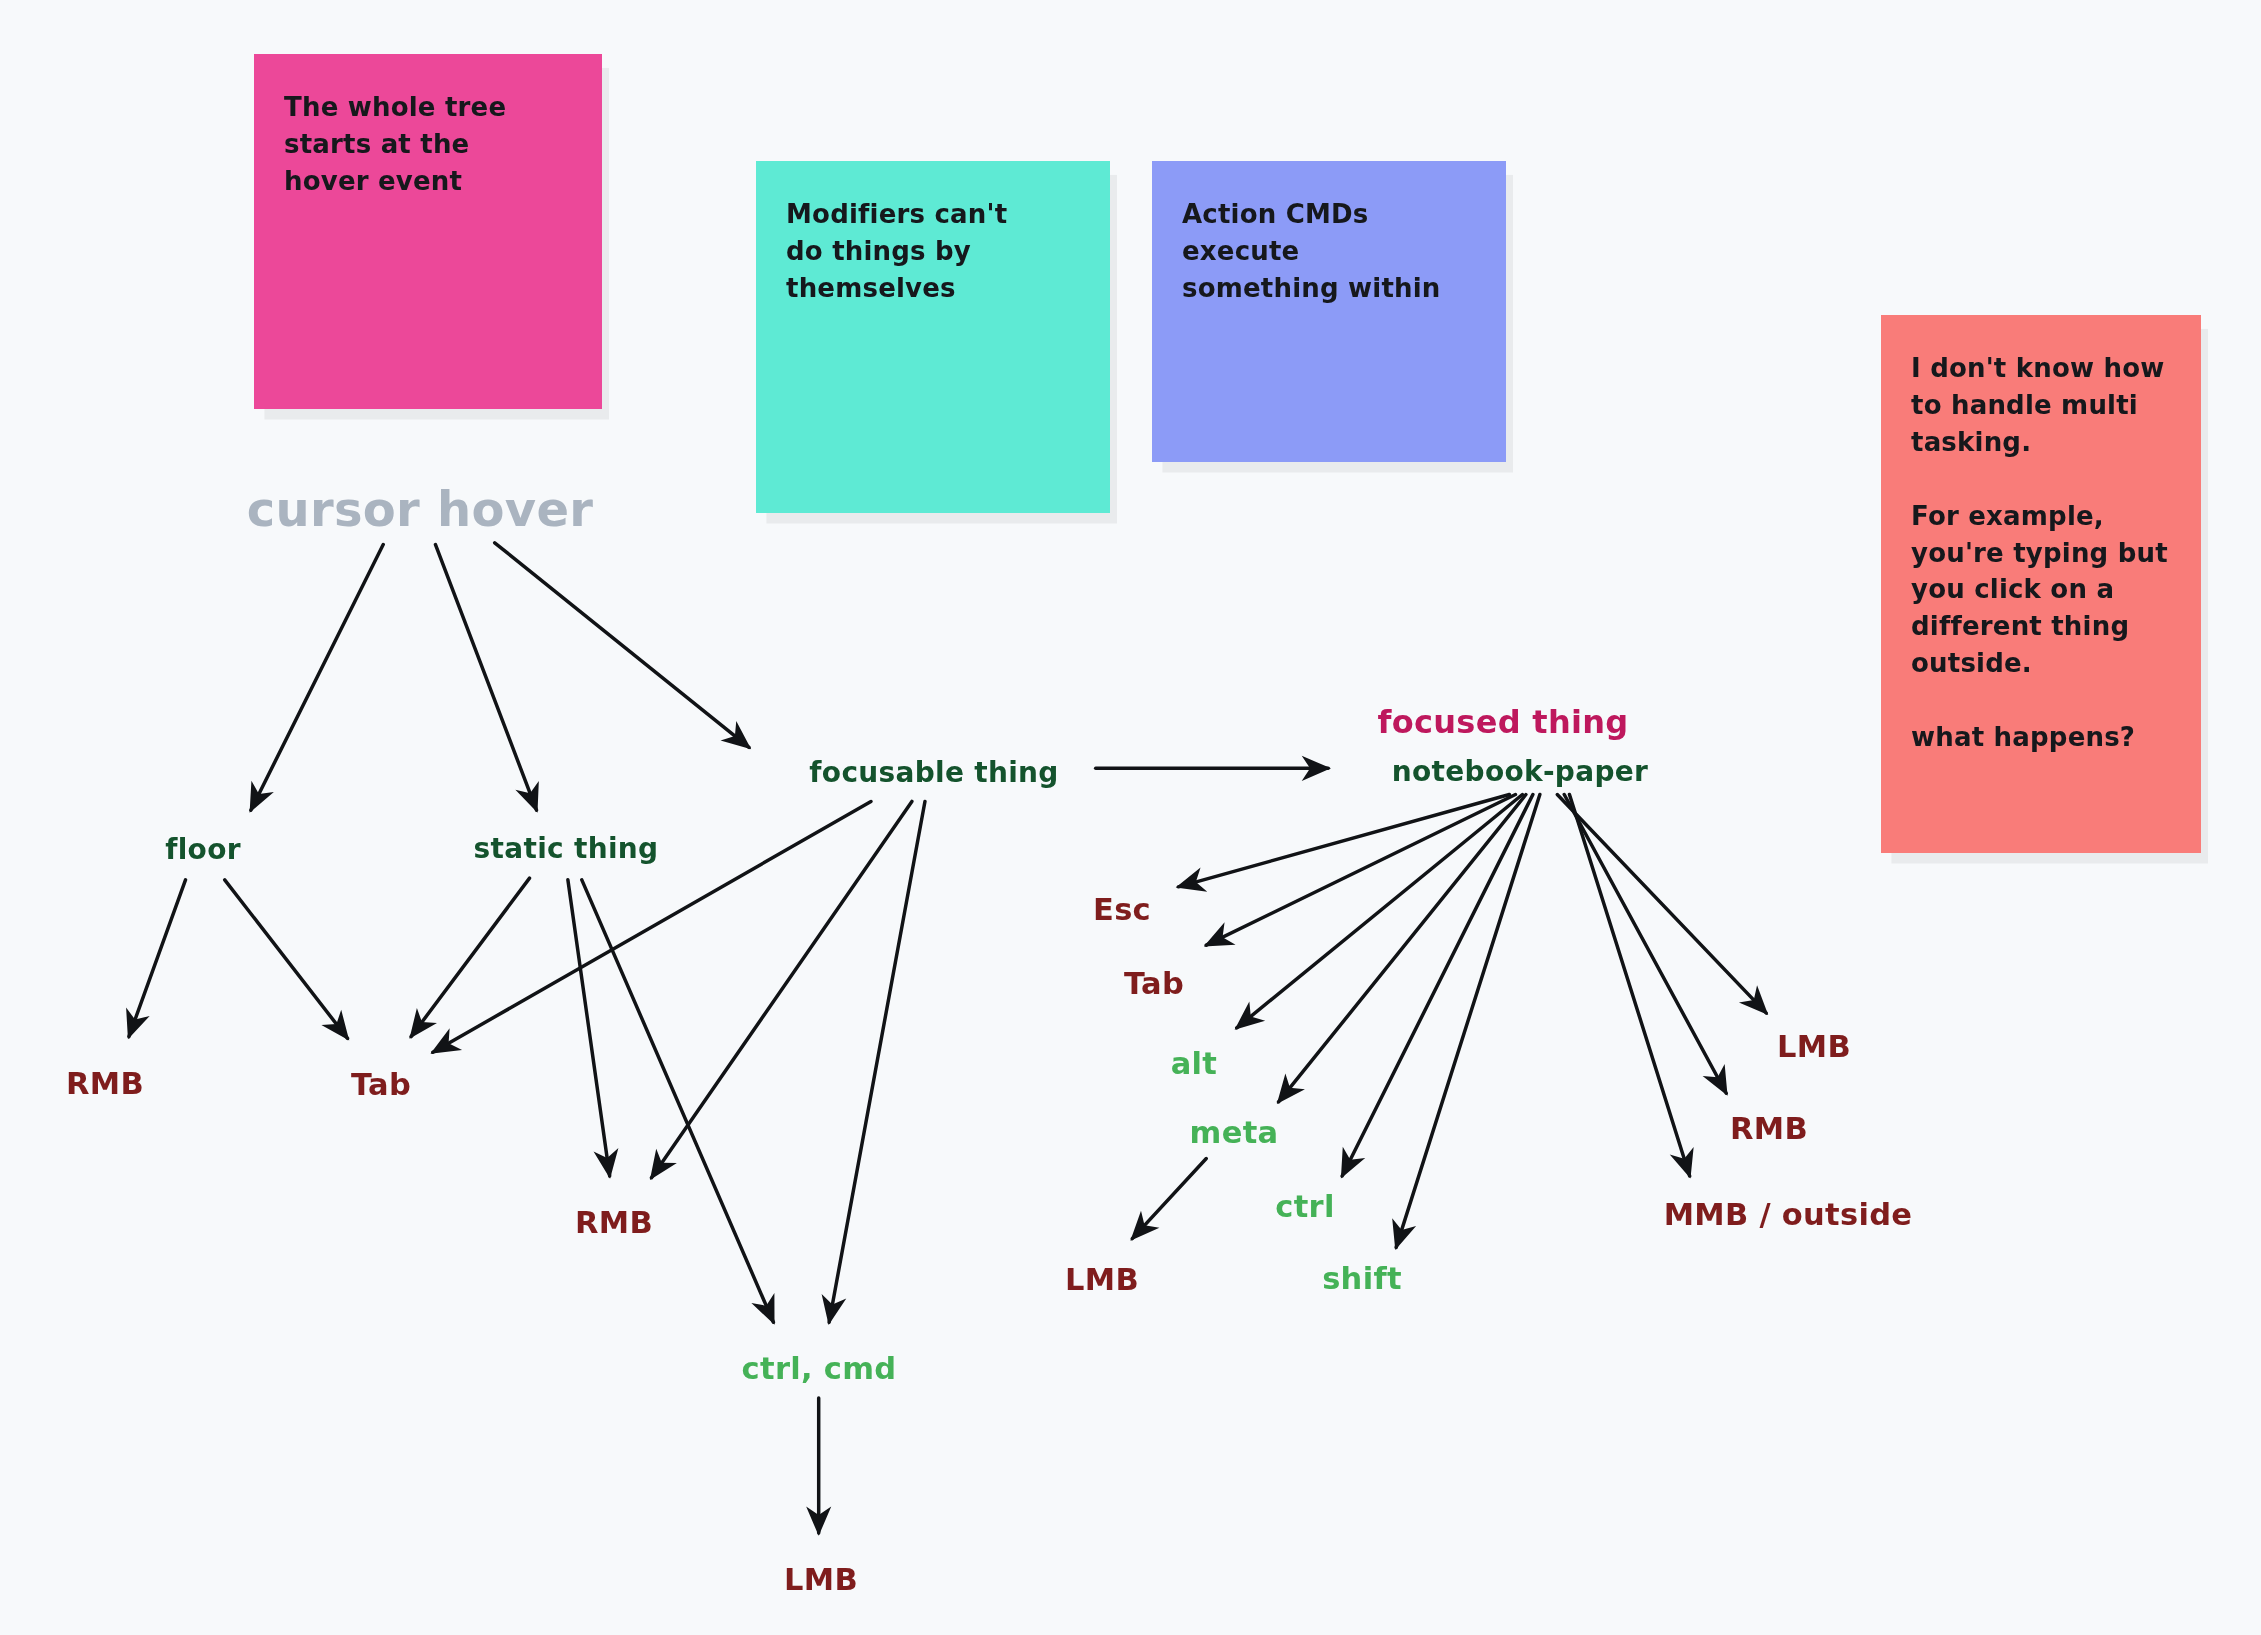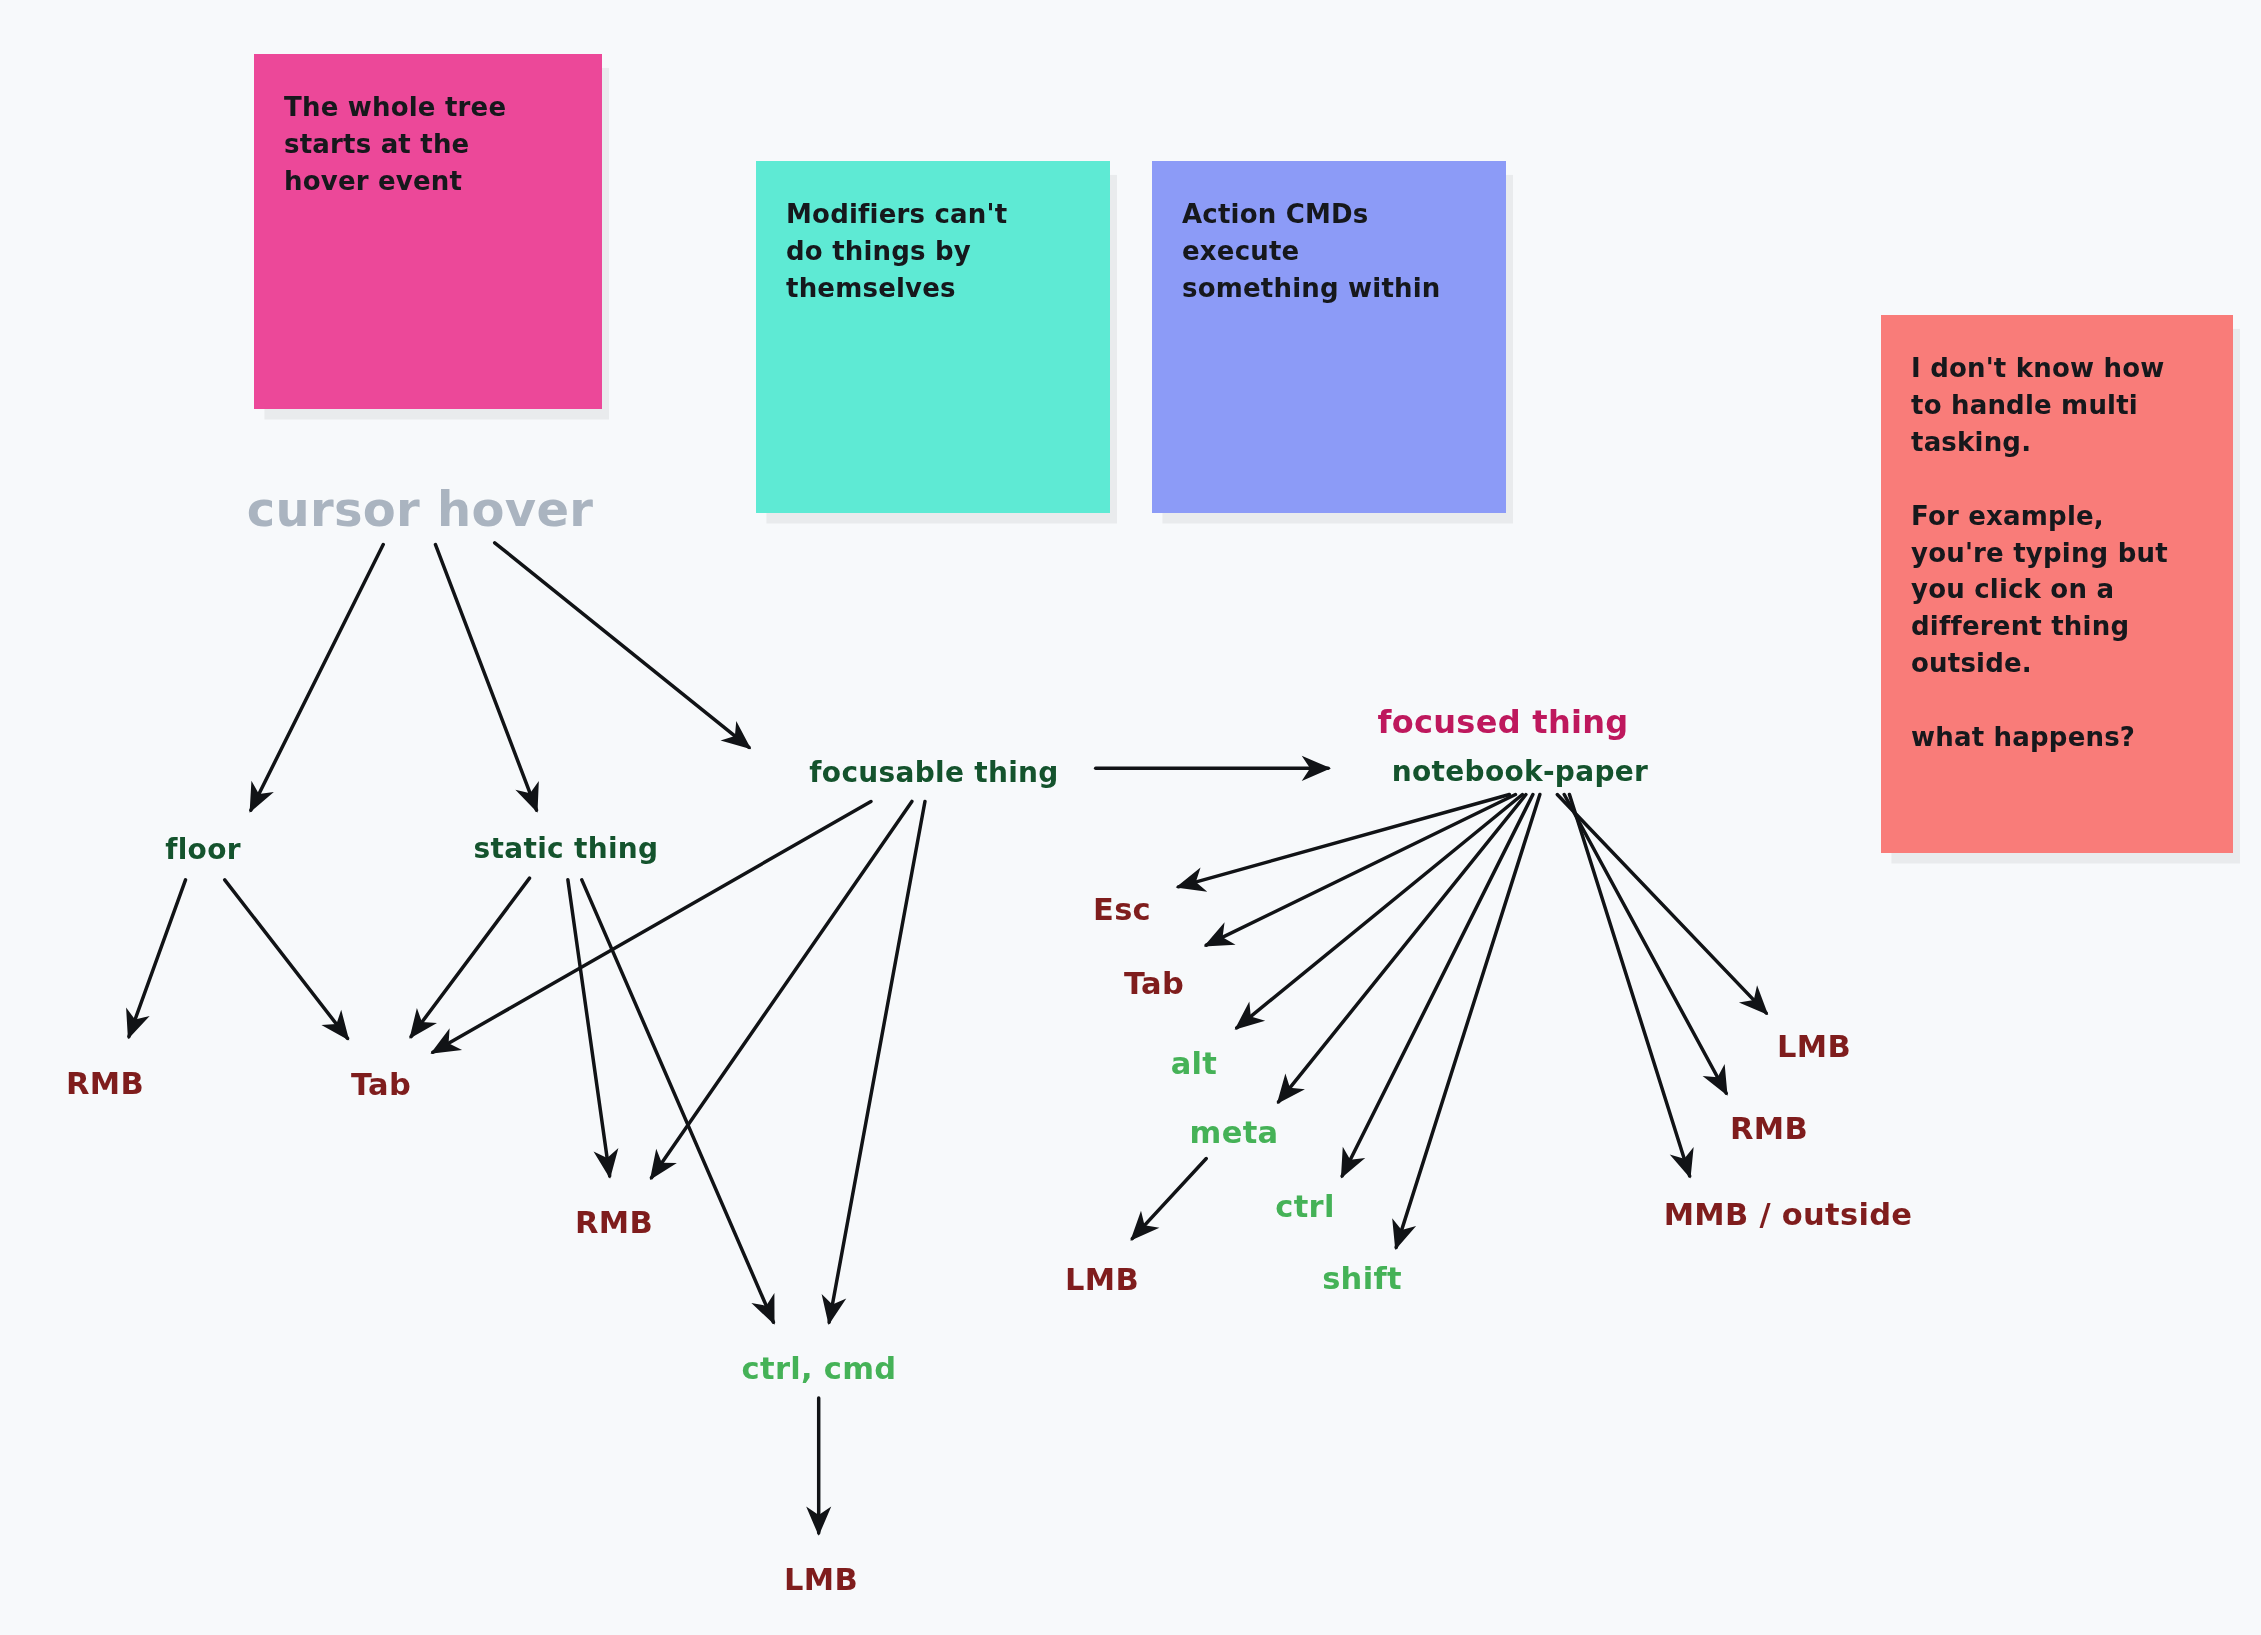--- a/index.html
+++ b/index.html
@@ -91,24 +91,24 @@
       </g>
   </svg>
 
   <div id="note-layer">
       <div class="note" style="left: 254px; top: 54px; width: 348px; height: 355px; background: #ec4899; font-size: 26px;"><span class="note-text">The whole tree
 starts at the
 hover event</span></div>
       <div class="note" style="left: 756px; top: 161px; width: 354px; height: 352px; background: #5eead4; font-size: 26px;"><span class="note-text">Modifiers can't
 do things by
 themselves</span></div>
-      <div class="note" style="left: 1152px; top: 161px; width: 354px; height: 352px; background: rgb(140, 155, 247); font-size: 26px;"><span class="note-text">Action CMDs
+      <div class="note" style="left: 1152px; top: 161px; width: 354px; height: 301px; background: rgb(140, 155, 247); font-size: 26px;"><span class="note-text">Action CMDs
 execute
 something within</span></div>
-      <div class="note" style="left: 1881px; top: 315px; width: 352px; height: 538px; background: rgb(249, 124, 121); font-size: 26px;"><span class="note-text">I don't know how
+      <div class="note" style="left: 1881px; top: 315px; width: 320px; height: 538px; background: rgb(249, 124, 121); font-size: 26px;"><span class="note-text">I don't know how
 to handle multi
 tasking.
 
 For example,
 you're typing but
 you click on a
 different thing
 outside.
 
 what happens?</span></div>

